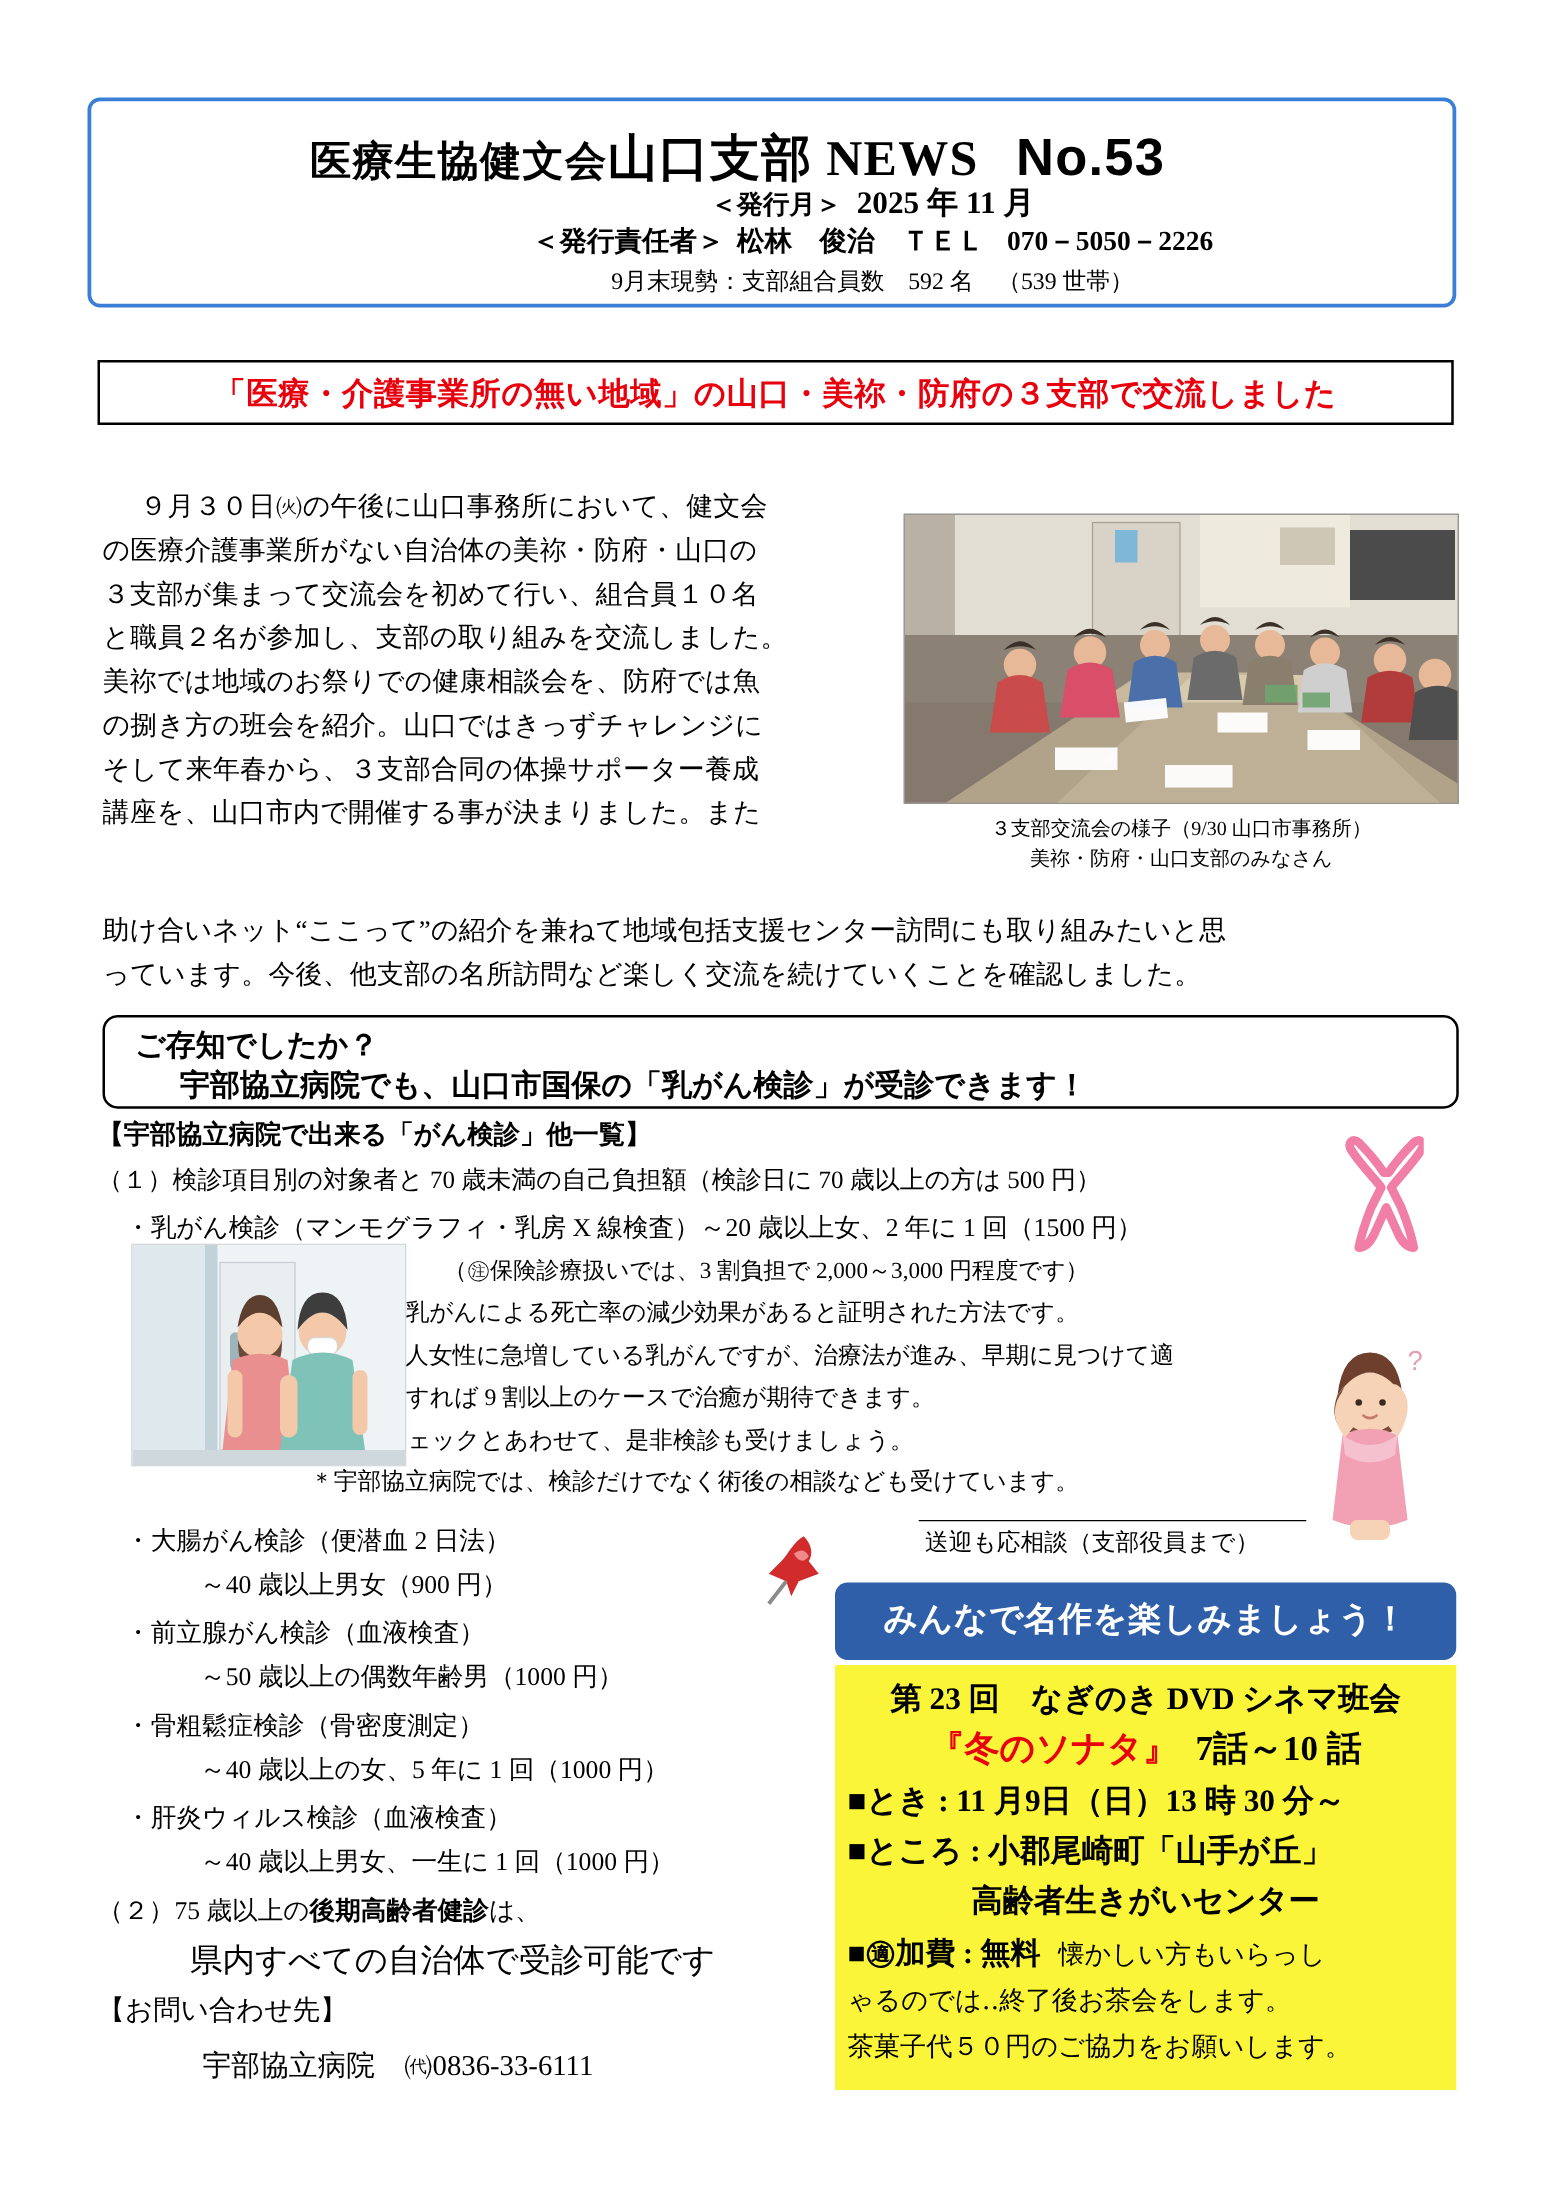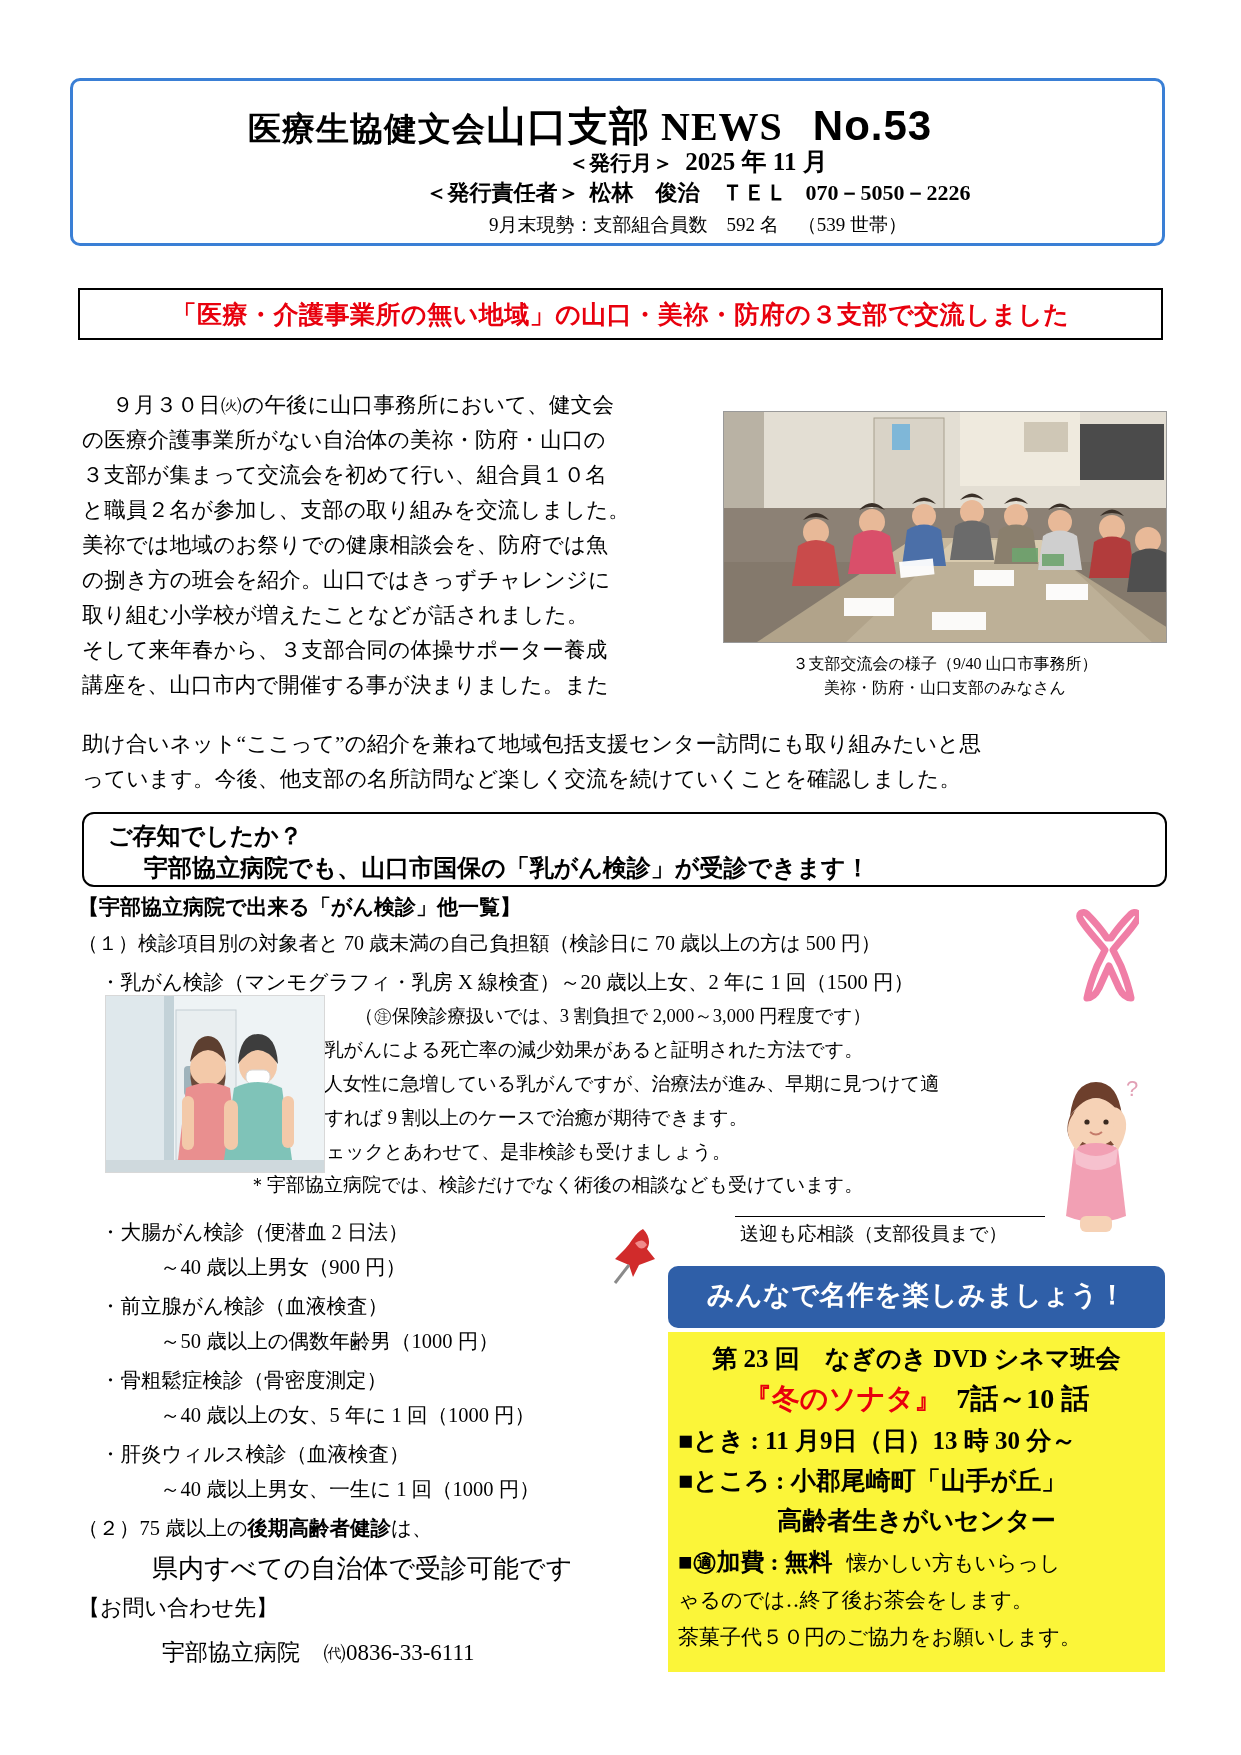--- a/index.html
+++ b/index.html
@@ -381,21 +381,20 @@
     <div class="headline-text">「医療・介護事業所の無い地域」の山口・美祢・防府の３支部で交流しました</div>
   </div>
 
   <div class="article">
     <p class="indent">９月３０日㈫の午後に山口事務所において、健文会</p>
     <p>の医療介護事業所がない自治体の美祢・防府・山口の</p>
     <p>３支部が集まって交流会を初めて行い、組合員１０名</p>
     <p>と職員２名が参加し、支部の取り組みを交流しました。</p>
     <p>美祢では地域のお祭りでの健康相談会を、防府では魚</p>
     <p>の捌き方の班会を紹介。山口ではきっずチャレンジに</p>
-    <p>取り組む小学校が増えたことなどが話されました。</p>
     <p>そして来年春から、３支部合同の体操サポーター養成</p>
     <p>講座を、山口市内で開催する事が決まりました。また</p>
   </div>
 
   <div class="article-wide">
     <p>助け合いネット“ここって”の紹介を兼ねて地域包括支援センター訪問にも取り組みたいと思</p>
     <p>っています。今後、他支部の名所訪問など楽しく交流を続けていくことを確認しました。</p>
   </div>
 
   <div class="photo">
@@ -448,21 +447,21 @@
         <rect x="120" y="186" width="50" height="18"></rect>
         <rect x="208" y="200" width="54" height="18"></rect>
       </g>
       <g fill="#6fa46f" opacity="0.9">
         <rect x="288" y="136" width="26" height="14"></rect>
         <rect x="318" y="142" width="22" height="12"></rect>
       </g>
     </svg>
   </div>
   <div class="photo-caption">
-    <div>３支部交流会の様子（9/40 山口市事務所）</div>
+    <div>３支部交流会の様子（9/30 山口市事務所）</div>
     <div>美祢・防府・山口支部のみなさん</div>
   </div>
 
   <div class="notice-box">
     <div class="notice-l1">ご存知でしたか？</div>
     <div class="notice-l2">宇部協立病院でも、山口市国保の「乳がん検診」が受診できます！</div>
   </div>
 
   <div class="sec-title">【宇部協立病院で出来る「がん検診」他一覧】</div>
   <div class="l1">（１）検診項目別の対象者と 70 歳未満の自己負担額（検診日に 70 歳以上の方は 500 円）</div>

